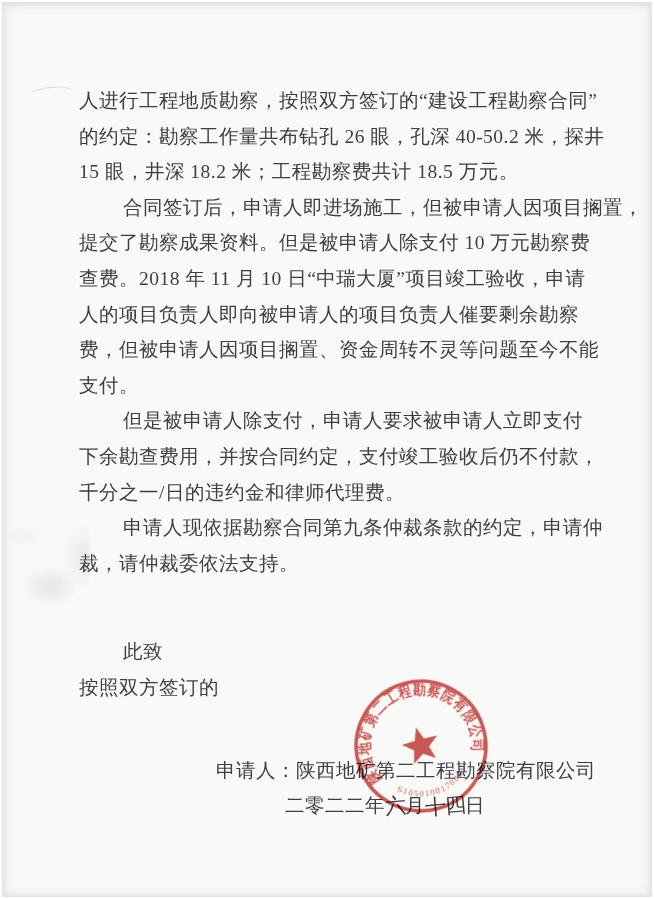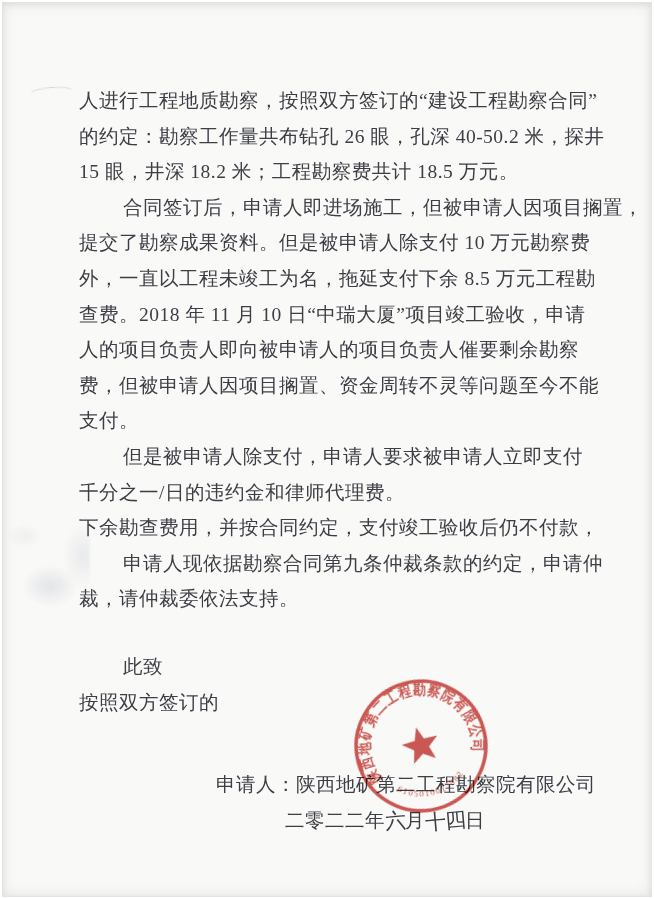--- a/index.html
+++ b/index.html
@@ -26,21 +26,21 @@
   }
   .doc-line {
     white-space: nowrap;
     min-height: 35.6px;
   }
   .doc-line.justify {
     text-align: justify;
     text-align-last: justify;
   }
   .doc-line.indent { text-indent: 44px; }
-  .closing-salute { text-indent: 44px; margin-top: 32px; }
+  .closing-salute { text-indent: 44px; margin-top: 53px; }
   .committee-name { }
   .signature-block { margin-top: 47px; }
   .signature-line { padding-left: 137px; white-space: nowrap; }
   .date-line { padding-left: 206px; white-space: nowrap; }
   .handwritten {
     display: inline-block;
     font-size: 21px;
     transform: rotate(-5deg) translateY(1px);
     letter-spacing: -1px;
     font-weight: 500;
@@ -90,28 +90,27 @@
   <div class="scan-smudge"></div>
 
   <div class="doc-content">
 
     <div>
         <div class="doc-line justify">人进行工程地质勘察，按照双方签订的“建设工程勘察合同”</div>
         <div class="doc-line justify">的约定：勘察工作量共布钻孔 26 眼，孔深 40-50.2 米，探井</div>
         <div class="doc-line">15 眼，井深 18.2 米；工程勘察费共计 18.5 万元。</div>
         <div class="doc-line indent justify">合同签订后，申请人即进场施工，但被申请人因项目搁置，</div>
         <div class="doc-line justify">提交了勘察成果资料。但是被申请人除支付 10 万元勘察费</div>
-        <div class="doc-line justify">外，一直以工程未竣工为名，拖延支付下余 8.5 万元工程勘</div>
         <div class="doc-line justify">查费。2018 年 11 月 10 日“中瑞大厦”项目竣工验收，申请</div>
         <div class="doc-line justify">人的项目负责人即向被申请人的项目负责人催要剩余勘察</div>
         <div class="doc-line justify">费，但被申请人因项目搁置、资金周转不灵等问题至今不能</div>
         <div class="doc-line">支付。</div>
         <div class="doc-line indent justify">但是被申请人除支付，申请人要求被申请人立即支付</div>
+        <div class="doc-line justify">下余勘查费用，并按合同约定，支付竣工验收后仍不付款，</div>
         <div class="doc-line">千分之一/日的违约金和律师代理费。</div>
-        <div class="doc-line justify">下余勘查费用，并按合同约定，支付竣工验收后仍不付款，</div>
         <div class="doc-line indent justify">申请人现依据勘察合同第九条仲裁条款的约定，申请仲</div>
         <div class="doc-line">裁，请仲裁委依法支持。</div>
       </div>
 
     <div class="doc-line closing-salute">此致</div>
     <div class="doc-line committee-name">按照双方签订的</div>
 
     <div class="signature-block">
       <div class="doc-line signature-line">
         <span>申请人：</span><span>陕西地矿第二工程勘察院有限公司</span>

